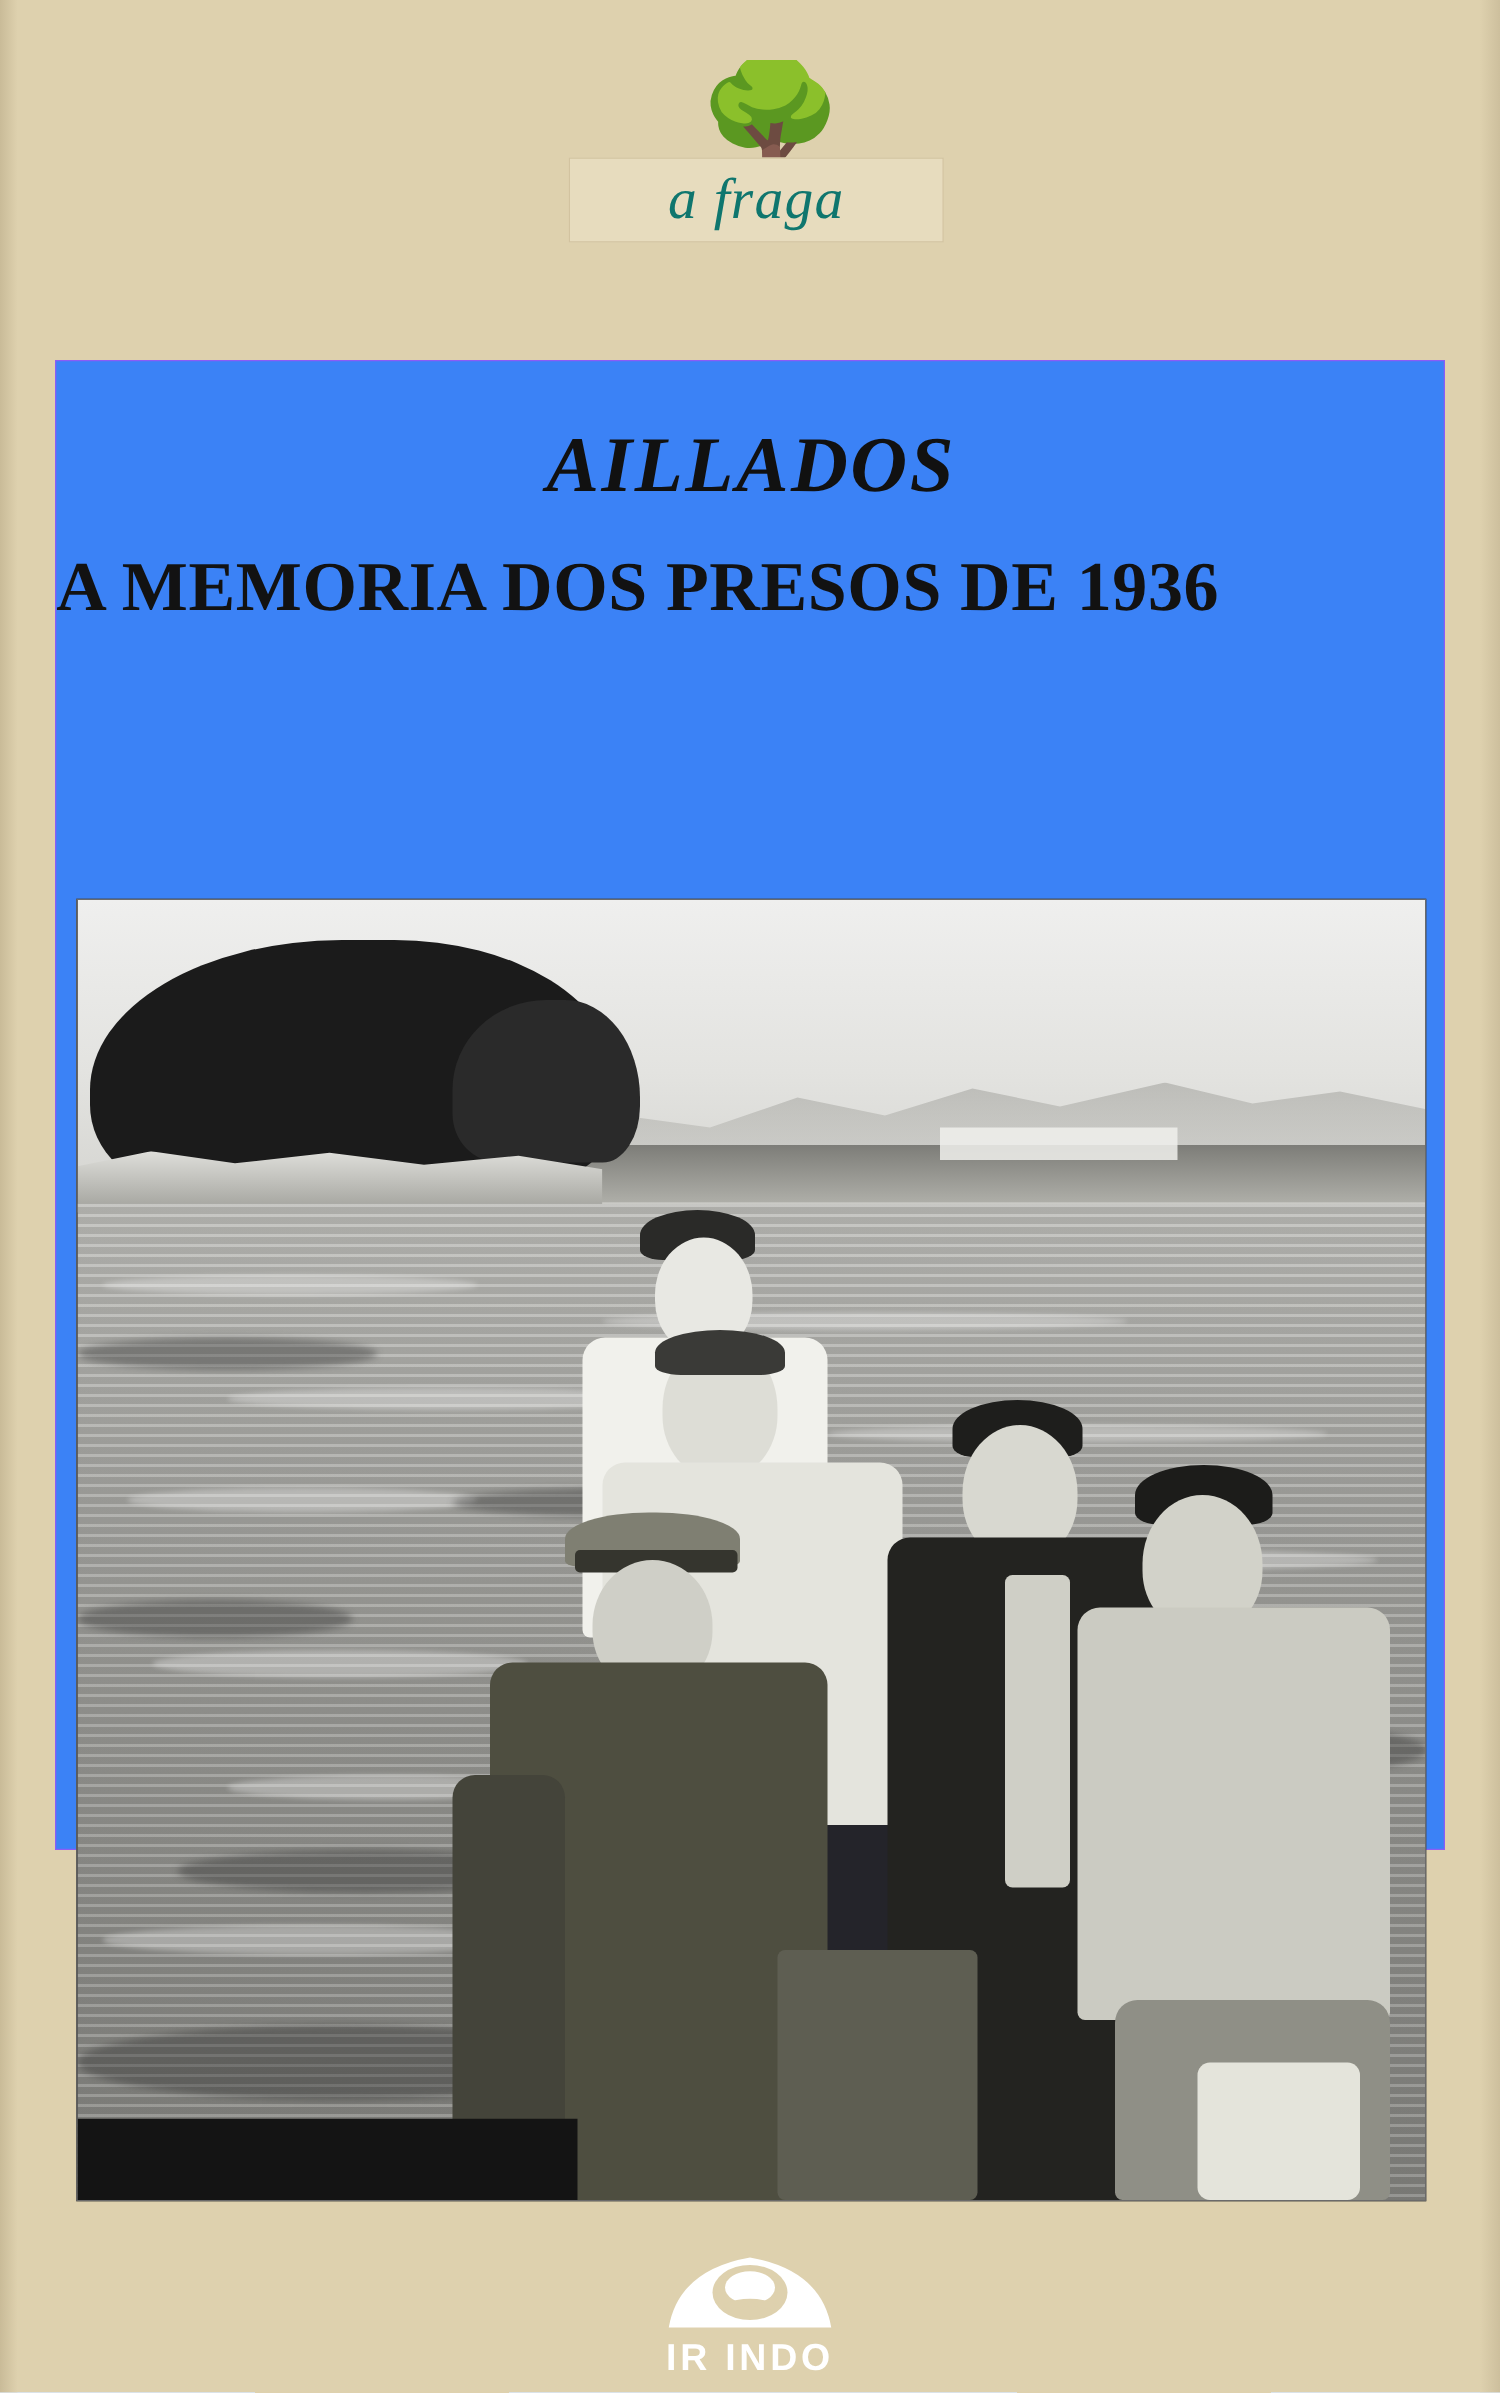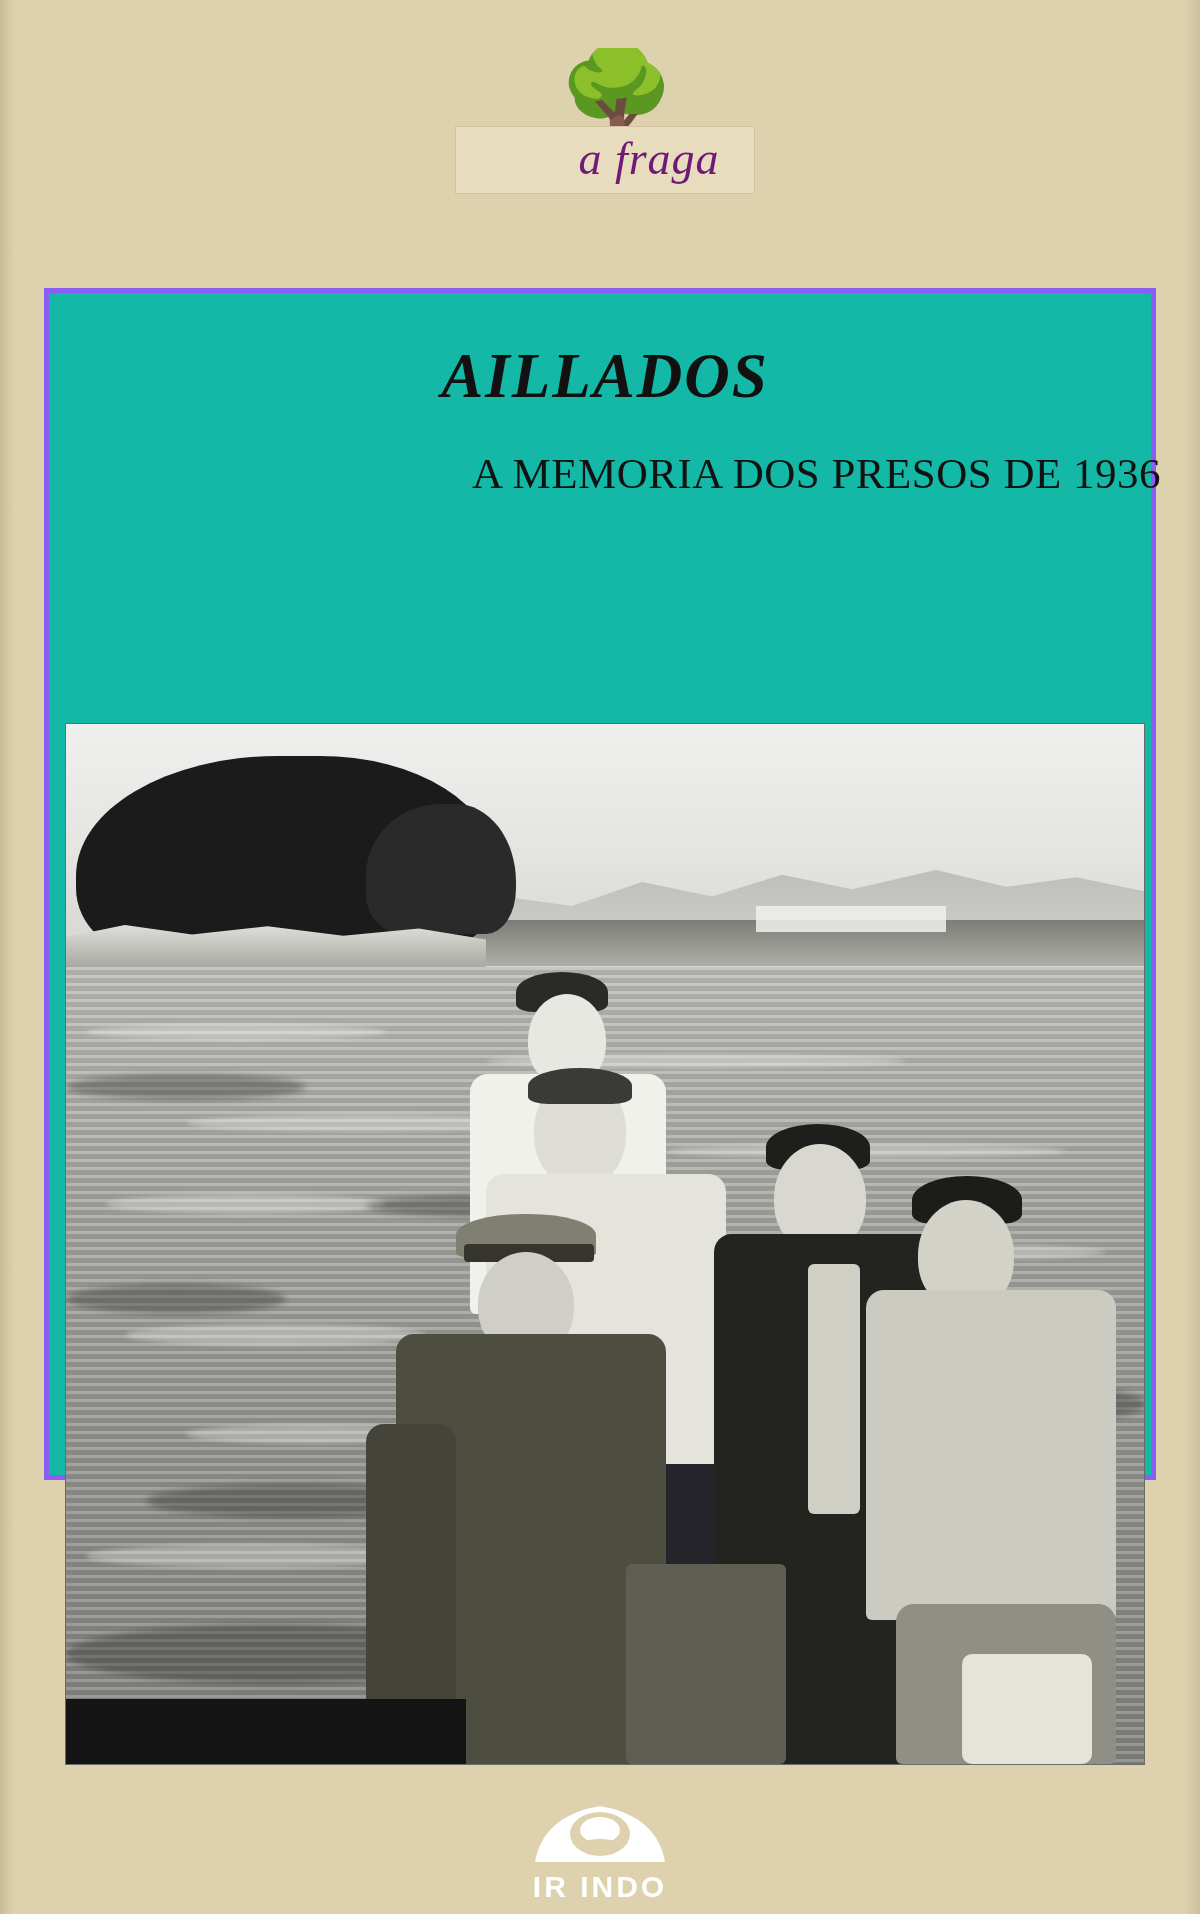--- a/index.html
+++ b/index.html
@@ -79,68 +79,67 @@
   }
   .collection-name {
     position: absolute;
     left: 455px;
     top: 132px;
     width: 300px;
     text-align: center;
     font-family: "Liberation Serif", serif;
     font-style: italic;
     font-size: 46px;
-    color: #701a75;
+    color: #0f766e;
     letter-spacing: 1px;
-    padding-left: 44px;
   }
   .collection-sub {
     position: absolute;
     left: 400px;
     top: 232px;
     width: 410px;
     text-align: center;
     font-family: "Liberation Sans", sans-serif;
     font-size: 26px;
     letter-spacing: 6px;
     color: #ffffff;
   }
   
   .panel {
     position: absolute;
     left: 44px;
     top: 288px;
     width: 1112px;
     height: 1192px;
-    background: #14b8a6;
-    border: 5px solid #8b5cf6;
+    background: #3b82f6;
+    border: 1px solid #8b5cf6;
     box-sizing: border-box;
   }
   .title-main {
     position: absolute;
     left: 0;
     top: 47px;
     width: 1112px;
     text-align: center;
     font-family: "Liberation Serif", serif;
     font-weight: bold;
     font-style: italic;
     font-size: 63px;
     letter-spacing: 2px;
     color: #111111;
   }
   .subtitle {
     position: absolute;
     left: 0;
     top: 150px;
     width: 1112px;
-    text-align: right;
-    font-family: "Liberation Serif", serif;
-    font-weight: normal;
-    font-size: 43px;
+    text-align: left;
+    font-family: "Liberation Serif", serif;
+    font-weight: bold;
+    font-size: 56px;
     line-height: 62px;
     letter-spacing: 0.5px;
     color: #121212;
   }
   .authors {
     position: absolute;
     left: 0;
     top: 324px;
     width: 1112px;
     text-align: center;

